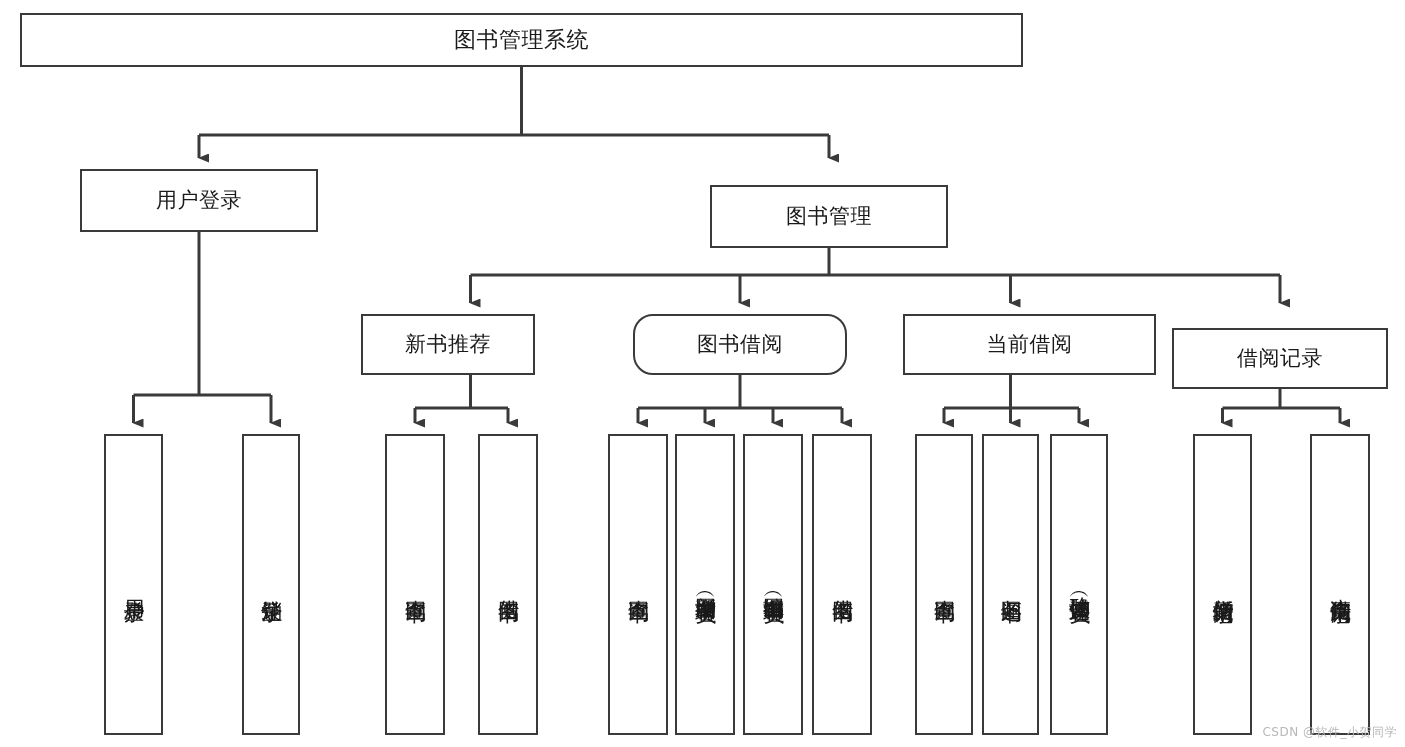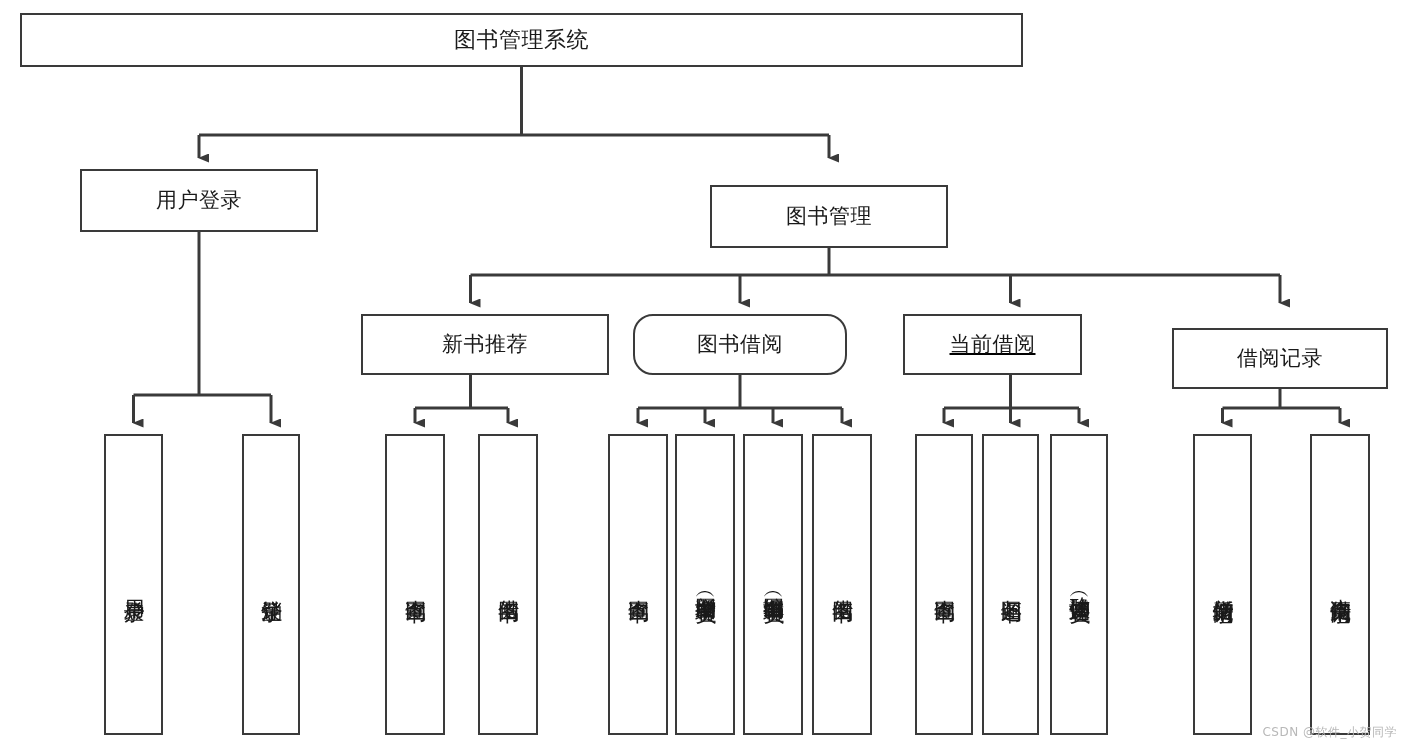--- a/index.html
+++ b/index.html
@@ -130,29 +130,29 @@
   </div>
 
   <div class="node-box node-level2" style="left:80px; top:169px; width:238px; height:63px;">
     <span class="node-label-h">用户登录</span>
   </div>
 
   <div class="node-box node-level2" style="left:710px; top:169px; width:238px; height:63px;margin-top:16px;">
     <span class="node-label-h">图书管理</span>
   </div>
 
-  <div class="node-box node-level3" style="left:361px; top:314px; width:248px; height:61px;">
+  <div class="node-box node-level3" style="left:361px; top:314px; width:174px; height:61px;">
     <span class="node-label-h">新书推荐</span>
   </div>
 
   <div class="node-box node-level3" style="left:633px; top:314px; width:214px; height:61px;border-radius:20px;">
     <span class="node-label-h">图书借阅</span>
   </div>
 
-  <div class="node-box node-level3" style="left:903px; top:314px; width:179px; height:61px;text-decoration:underline;">
+  <div class="node-box node-level3" style="left:903px; top:314px; width:253px; height:61px;">
     <span class="node-label-h">当前借阅</span>
   </div>
 
   <div class="node-box node-level3" style="left:1172px; top:328px; width:216px; height:61px;">
     <span class="node-label-h">借阅记录</span>
   </div>
 
   <div id="leaf-layer">
       <div class="node-box node-leaf" style="left: 104px; top: 434px; width: 59px; height: 301px;">
         <span class="node-label-v">用户登录</span>

